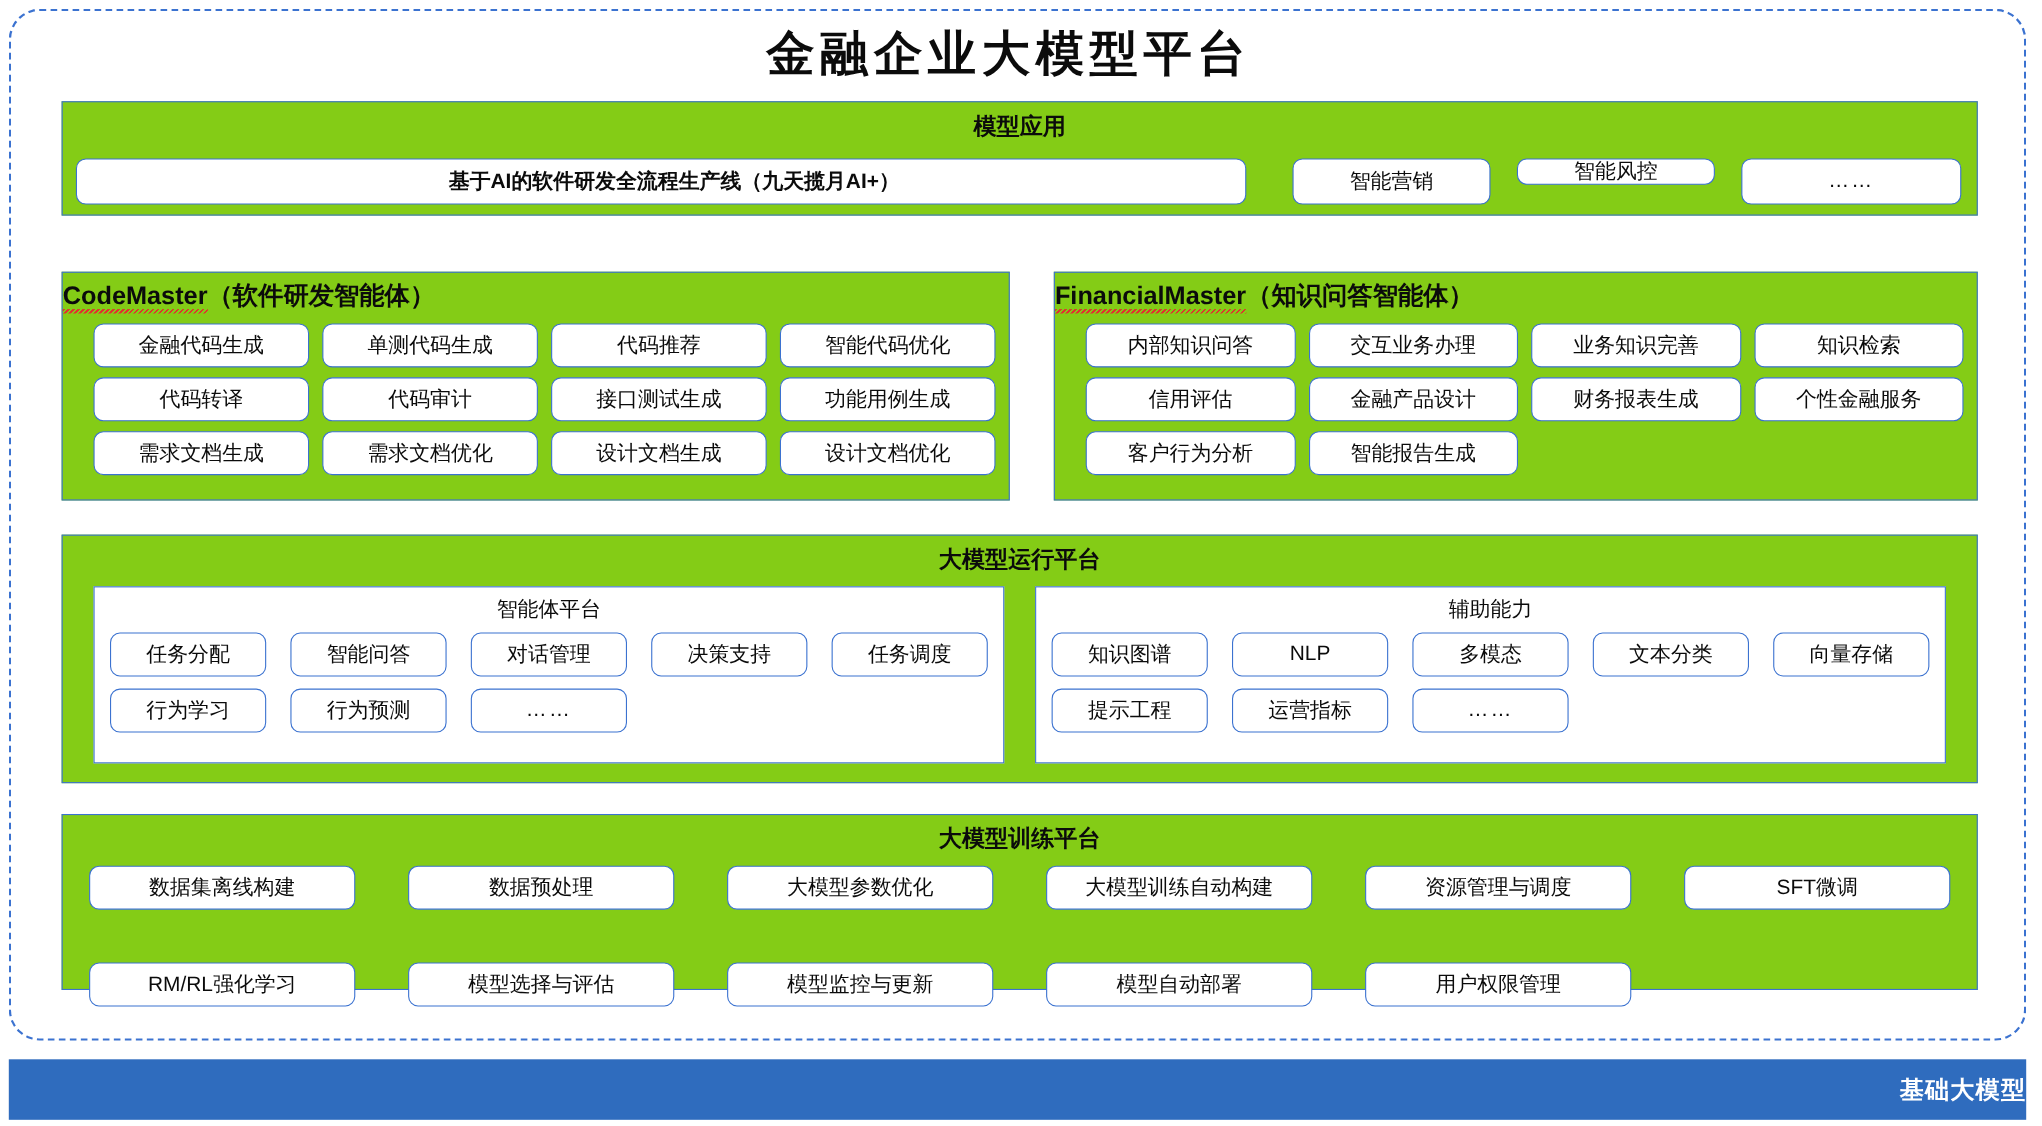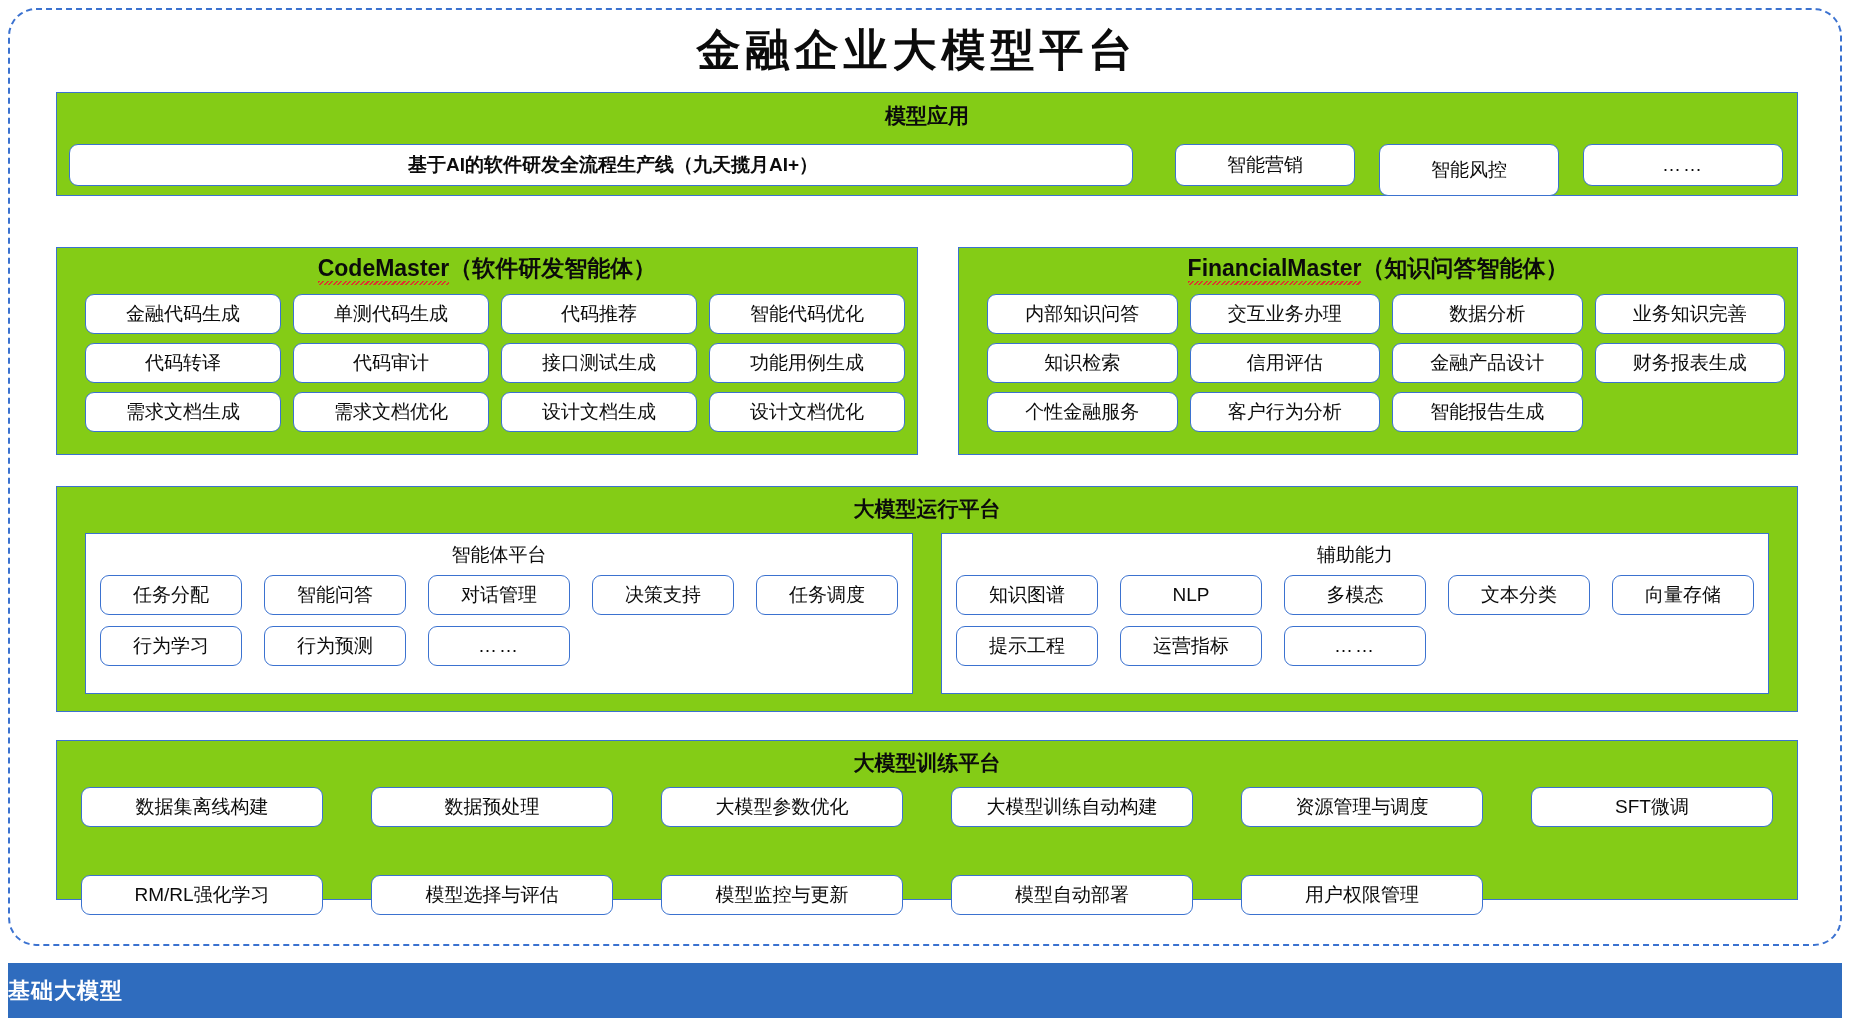--- a/index.html
+++ b/index.html
@@ -87,32 +87,32 @@
   #layer-app .layer-title { margin-top: 12px; }
   .app-row {
     position: absolute;
     left: 12px; top: 51px;
     width: 1718px; height: 42px;
     display: flex;
     gap: 0;
   }
   #chip-pipeline { width: 1064px; height: 42px; margin-right: 42px; padding-left: 24px; }
   #chip-marketing { width: 180px; height: 42px; margin-right: 24px; }
-  #chip-riskctl { width: 180px; height: 52px; margin-right: 24px; }
+  #chip-riskctl { width: 180px; height: 24px; margin-right: 24px; }
   #chip-app-more { width: 200px; height: 42px; }
 
   
   #layer-codemaster {
     left: 56px; top: 247px; width: 862px; height: 208px;
   }
   #layer-financialmaster {
     left: 958px; top: 247px; width: 840px; height: 208px;
   }
   .agent-title {
-    text-align: center;
+    text-align: left;
     font-size: 23px;
     font-weight: 700;
     color: #0b0b0b;
     margin-top: 9px;
     line-height: 1;
     position: relative;
     display: block;
   }
   .agent-title .en {
     position: relative;
@@ -189,21 +189,21 @@
   
   #foundation-bar {
     position: absolute;
     left: 8px;
     top: 963px;
     width: 1834px;
     height: 55px;
     background: #2f6cbe;
     display: flex;
     align-items: center;
-    justify-content: flex-start;
+    justify-content: flex-end;
   }
   #foundation-bar .foundation-label {
     color: #ffffff;
     font-size: 22px;
     font-weight: 700;
     letter-spacing: 1px;
   }
 </style>
 </head>
 <body>
@@ -238,21 +238,20 @@
     <div class="chip">设计文档生成</div>
     <div class="chip">设计文档优化</div>
   </div>
 </div>
 
 <div class="layer" id="layer-financialmaster">
   <div class="agent-title"><span class="en">FinancialMaster</span><span>（知识问答智能体）</span></div>
   <div class="agent-grid">
     <div class="chip">内部知识问答</div>
     <div class="chip">交互业务办理</div>
-    <div class="chip">数据分析</div>
     <div class="chip">业务知识完善</div>
     <div class="chip">知识检索</div>
     <div class="chip">信用评估</div>
     <div class="chip">金融产品设计</div>
     <div class="chip">财务报表生成</div>
     <div class="chip">个性金融服务</div>
     <div class="chip">客户行为分析</div>
     <div class="chip">智能报告生成</div>
   </div>
 </div>

